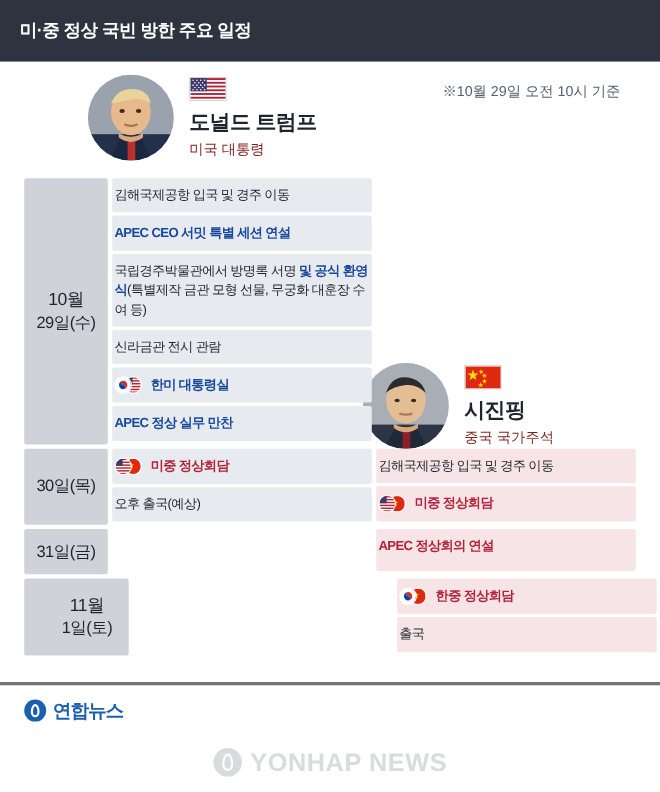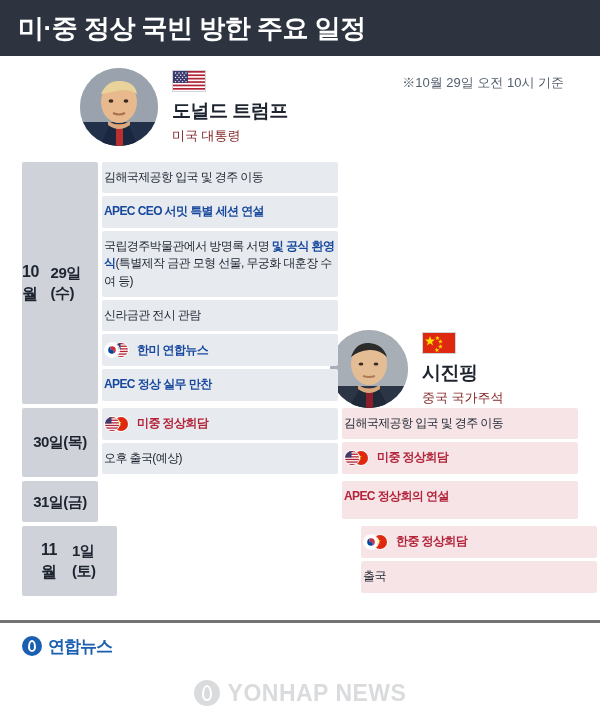--- a/index.html
+++ b/index.html
@@ -25,21 +25,21 @@
     position: absolute;
     left: 0; top: 0;
     width: 600px;
     height: 56px;
     background: #2d3440;
     display: flex;
     align-items: center;
   }
   .header-title {
     color: #ffffff;
-    font-size: 26px;
+    font-size: 16px;
     font-weight: bold;
     letter-spacing: -0.5px;
     margin-left: 18px;
   }
 
   
   .leader-top {
     position: absolute;
     left: 80px; top: 68px;
     display: flex;
@@ -111,23 +111,24 @@
     display: flex;
     align-items: stretch;
     margin-bottom: 4px;
   }
   .daycell {
     width: 76px;
     flex: none;
     background: #cfd3d9;
     color: #1d2430;
     display: flex;
+    flex-direction: column;
     align-items: center;
     justify-content: center;
-    font-weight: bold;
+    font-weight: normal;
     font-size: 16px;
     line-height: 1.35;
     letter-spacing: -0.5px;
     border-radius: 2px;
   }
   .daycell .d2 { font-size: 15px; }
   .col-left {
     width: 236px;
     flex: none;
     margin-left: 4px;
@@ -409,21 +410,21 @@
                     <rect y="2.6" width="14" height="1.3"></rect>
                   <rect y="5.2" width="14" height="1.3"></rect>
                     <rect y="7.8" width="14" height="1.3"></rect>
                   <rect y="10.4" width="14" height="1.3"></rect>
                     <rect y="12.9" width="14" height="1.1"></rect>
                 </g>
                 <rect width="6.5" height="6.5" fill="#3c3b6e"></rect>
               </svg>
             </span>
           </span>
-          <span class="txt b-blue">한미 연합뉴스</span>
+          <span class="txt b-blue">한미 대통령실</span>
         </div>
         <div class="block b-blue">APEC 정상 실무 만찬</div>
       </div>
       <div class="col-right"></div>
     </div>
 
     <div class="row">
       <div class="daycell" style="min-height:66px;">
         <span class="d2">30일(목)</span>
       </div>

